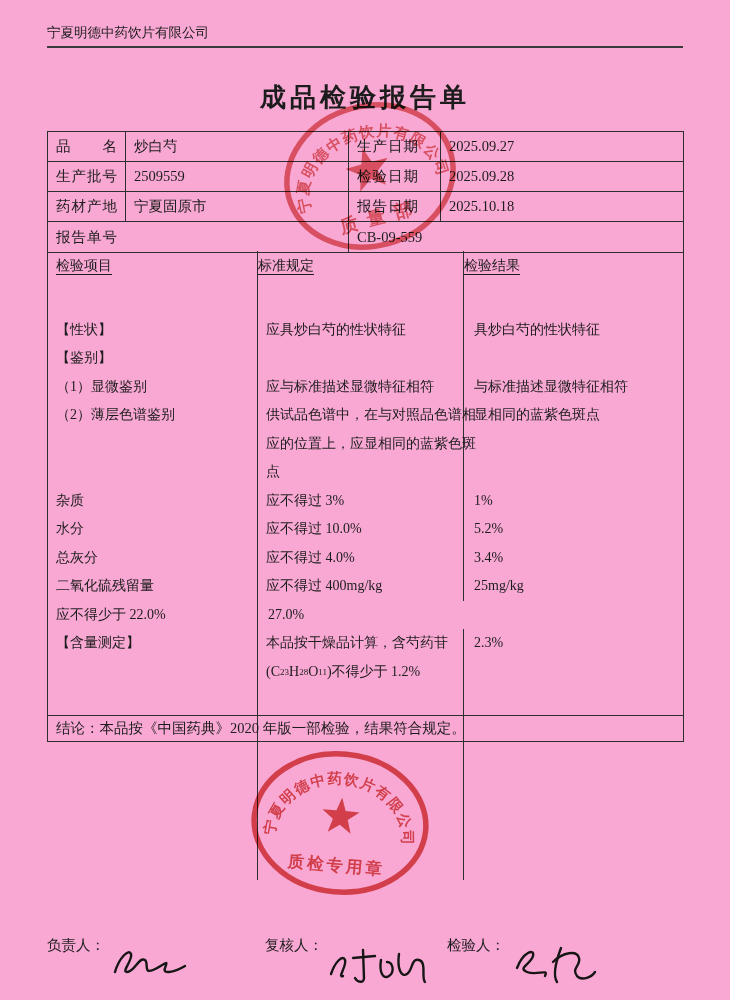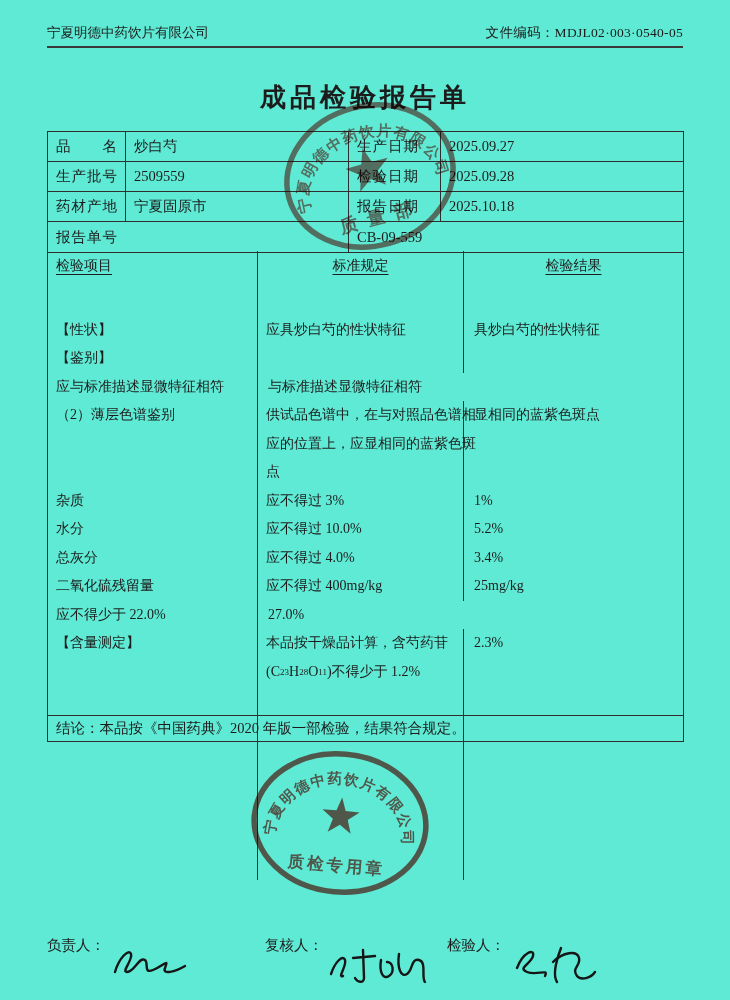--- a/index.html
+++ b/index.html
@@ -1,19 +1,19 @@
 <!DOCTYPE html>
 <html><head>
 <meta charset="utf-8">
 <style>
   * { margin:0; padding:0; box-sizing:border-box; }
   html,body { background:#e8e8e8; }
   .page {
     position:relative; width:730px; height:1000px; margin:0 auto;
-    background:#5eead4; color:#1c1c1c;
+    background:#f9a8d4; color:#1c1c1c;
     font-family:"Liberation Serif", serif;
     overflow:hidden;
   }
   
   .doc-header {
     position:absolute; left:47px; right:47px; top:24px; height:24px;
     display:flex; justify-content:space-between; align-items:flex-end;
     border-bottom:2px solid #3a3a3a; padding-bottom:4px;
     font-size:13.5px;
   }
@@ -45,21 +45,21 @@
     position:absolute; left:47px; top:251px; width:637px;
     border:1px solid #2e2e2e; border-top:none; font-size:14px;
   }
   .mt-row { display:grid; grid-template-columns:210px 206px 1fr; }
   .mt-row .cell { border-right:1px solid #2e2e2e; padding:0 0 0 8px;
     display:flex; align-items:center; white-space:nowrap; overflow:visible; }
   .mt-row .cell.c3 { border-right:none; padding-left:10px; }
   .mt-head { height:36px; }
   .mt-head .cell { align-items:flex-start; padding-top:6px; }
   .mt-head .h-txt { text-decoration:underline; text-underline-offset:4px; }
-  .mt-head .cell.c2, .mt-head .cell.c3 { justify-content:center; padding-left:0; }
+  .mt-head .cell.c2, .mt-head .cell.c3 { padding-left:0; }
   .mt-body .mt-row { height:28.5px; }
   .mt-spacer { height:194px; }
   .mt-spacer .cell { height:194px; }
   .conclusion-row {
     border-top:1px solid #2e2e2e; height:26px;
     display:flex; align-items:center; padding-left:8px; font-size:14.5px;
   }
   sub { font-size:9px; }
   
   .sign-row { position:absolute; left:47px; top:936px; width:637px; height:62px; font-size:14.5px; }
@@ -73,21 +73,20 @@
   .stamp-bottom { left:245px; top:745px; opacity:.82; }
   .stamp text { font-family:"Liberation Serif", serif; font-weight:bold; }
 </style>
 </head>
 <body>
 
 <div class="page">
 
   <div class="doc-header">
     <span>宁夏明德中药饮片有限公司</span>
-    <span class="code"><span>文件编码：</span><span>MDJL02·003·0540-05</span></span>
   </div>
 
   <div class="doc-title">成品检验报告单</div>
 
   <div class="info-table">
     <div class="cell lbl">品　　名</div>
     <div class="cell">炒白芍</div>
     <div class="cell lbl">生产日期</div>
     <div class="cell last-col">2025.09.27</div>
 
@@ -128,20 +127,21 @@
         <div class="cell c1">【性状】</div>
         <div class="cell c2">应具炒白芍的性状特征</div>
         <div class="cell c3">具炒白芍的性状特征</div>
       </div>
       <div class="mt-row">
         <div class="cell c1">【鉴别】</div>
         <div class="cell c2"></div>
         <div class="cell c3"></div>
       </div>
       <div class="mt-row">
+        <div class="cell c1">（1）显微鉴别</div>
         <div class="cell c2">应与标准描述显微特征相符</div>
         <div class="cell c3">与标准描述显微特征相符</div>
       </div>
       <div class="mt-row">
         <div class="cell c1">（2）薄层色谱鉴别</div>
         <div class="cell c2">供试品色谱中，在与对照品色谱相</div>
         <div class="cell c3">显相同的蓝紫色斑点</div>
       </div>
       <div class="mt-row">
         <div class="cell c1"></div>

